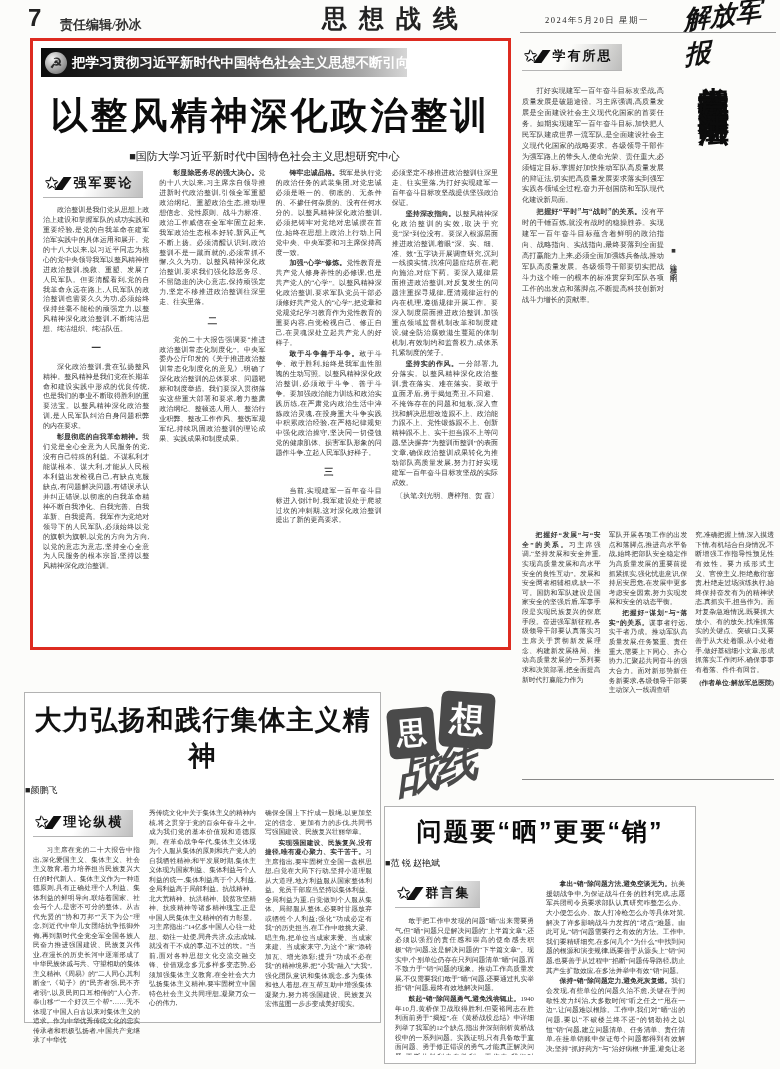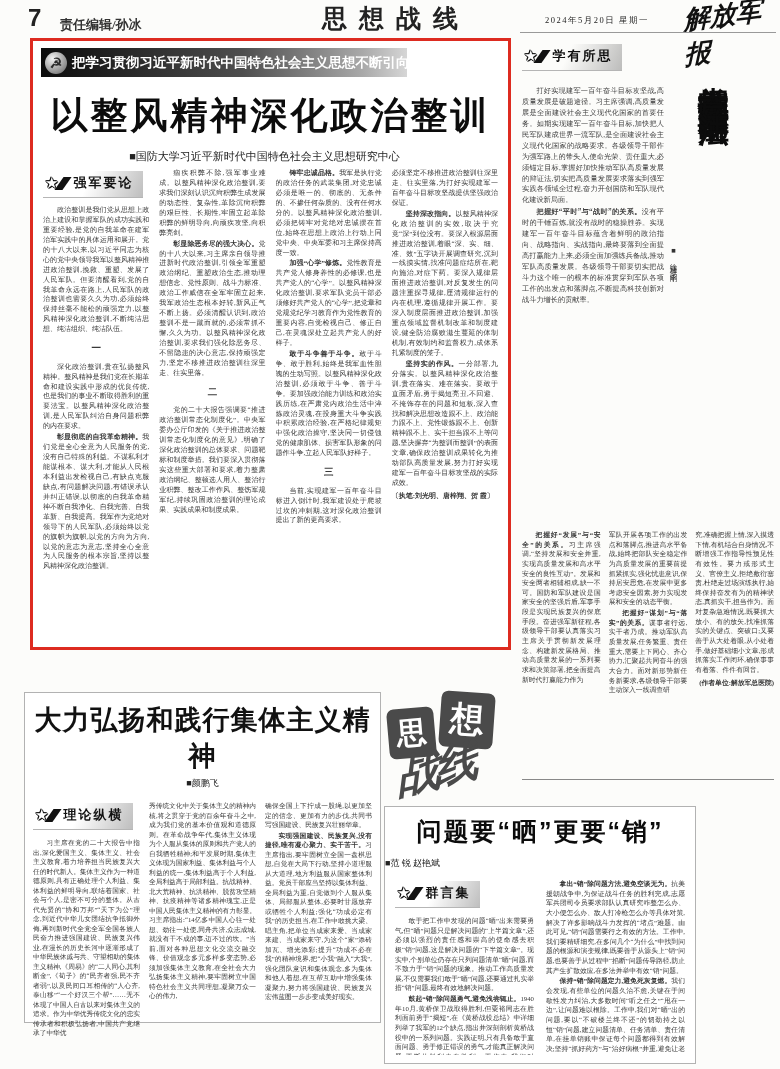--- a/index.html
+++ b/index.html
@@ -14,21 +14,21 @@
   .hdr-masthead{position:absolute;left:684px;top:-3px;font:bold 26px "DejaVu Serif",serif;
                 font-style:italic;transform:rotate(-7deg) skewX(-6deg);color:#111}
   .hdr-rule{position:absolute;left:520px;top:32px;width:256px;height:1px;background:#999}
   
   .col{flex:1;font-size:7px;line-height:1.42;text-align:justify;color:#383838;overflow:hidden}
   .t-p{text-indent:2em;margin:0 0 1px}
   .t-cont{text-indent:0;margin:0 0 1px}
   .t-lead{text-indent:2em;margin:0 0 1px}
   .lead-head{font-weight:bold;font-family:Liberation Serif, serif}
   .t-divider{text-align:center;font-weight:bold;font-size:9.5px;margin:7px 0;text-indent:0}
-  .t-sig{text-align:left;font-weight:bold;text-indent:0;margin-top:3px}
+  .t-sig{text-align:right;font-weight:normal;text-indent:0;margin-top:3px}
   .t-credit{text-align:right;font-weight:bold;text-indent:0;margin-top:3px}
   
   .badge{display:flex;align-items:center;gap:2px;margin:2px 0 8px;padding:3px 10px 5px 2px;
          background:linear-gradient(115deg,rgba(0,0,0,0) 45%,rgba(110,110,110,.45));
          border-bottom:1px solid #b5b5b5;width:max-content}
   .badge .star{font-size:15px;line-height:1;color:#fff;
          text-shadow:1px 0 #111,-1px 0 #111,0 1px #111,0 -1px #111,1px 1px #111,-1px -1px #111}
   .badge .slash{width:8px;height:13px;background:#111;transform:skewX(-35deg);margin:0 4px 0 -1px}
   .badge .label{font:bold 13px "Liberation Sans",sans-serif;letter-spacing:2px;color:#111}
   
@@ -64,21 +64,21 @@
   .callig .b1{left:0;top:16px;width:47px;height:50px;transform:rotate(-5deg)}
   .callig .b2{left:52px;top:0;width:54px;height:56px;transform:rotate(4deg);font-size:34px}
   .callig .script{position:absolute;left:8px;top:48px;font:bold 44px "DejaVu Serif",serif;
                   font-style:italic;color:#4a4a4a;transform:rotate(-14deg) skewX(-8deg);
                   letter-spacing:-5px}
   
   .bl-box{position:absolute;left:24px;top:692px;width:357px;height:331px;
           border:1px solid #b2b2b2;background:#fff;box-sizing:border-box}
   .bl-headline{margin-top:9px;text-align:center;font:bold 27px "DejaVu Serif",serif;
                letter-spacing:1px;color:#111}
-  .bl-byline{text-align:center;font-size:9px;margin-top:3px}
+  .bl-byline{text-align:left;font-size:9px;margin-top:10px}
   .bl-cols{display:flex;gap:9px;margin:11px 8px 0;height:272px}
   .bl-cols .col{font-size:6.7px}
   
   .br-box{position:absolute;left:384px;top:806px;width:312px;height:258px;
           border:1px solid #b2b2b2;background:#fff;box-sizing:border-box}
   .br-headline{margin-top:8px;text-align:center;font:bold 25px "Liberation Sans",sans-serif;
                letter-spacing:2px;color:#0c0c0c}
   .br-byline{text-align:left;font-size:9px;margin-top:9px}
   .br-cols{display:flex;gap:12px;margin:9px 10px 0;height:176px}
   .br-cols .col{font-size:6.8px}
@@ -110,21 +110,20 @@
           <span class="label">强军要论</span>
         </div>
         <div>
             <div class="t-p">政治整训是我们党从思想上政治上建设和掌握军队的成功实践和重要经验,是党的自我革命在建军治军实践中的具体运用和展开。党的十八大以来,以习近平同志为核心的党中央领导我军以整风精神推进政治整训,挽救、重塑、发展了人民军队。但要清醒看到,党的自我革命永远在路上,人民军队的政治整训也需要久久为功,必须始终保持丝毫不能松的顽强定力,以整风精神深化政治整训,不断纯洁思想、纯洁组织、纯洁队伍。</div>
             <div class="t-divider">一</div>
             <div class="t-p">深化政治整训,贵在弘扬整风精神。整风精神是我们党在长期革命和建设实践中形成的优良传统,也是我们的事业不断取得胜利的重要法宝。以整风精神深化政治整训,是人民军队纠治自身问题积弊的内在要求。</div>
             <div class="t-lead"><span class="lead-head">彰显彻底的自我革命精神。</span>我们党是全心全意为人民服务的党,没有自己特殊的利益。不谋私利才能谋根本、谋大利,才能从人民根本利益出发检视自己,有缺点克服缺点,有问题解决问题,有错误承认并纠正错误,以彻底的自我革命精神不断自我净化、自我完善、自我革新、自我提高。我军作为党绝对领导下的人民军队,必须始终以党的旗帜为旗帜,以党的方向为方向,以党的意志为意志,坚持全心全意为人民服务的根本宗旨,坚持以整风精神深化政治整训。</div>
           </div>
       </div>
       <div class="col">
-          <div class="t-p">痼疾积弊不除,强军事业难成。以整风精神深化政治整训,要求我们深刻认识沉疴积弊生成发展的动态性、复杂性,革除沉疴积弊的艰巨性、长期性,牢固立起革除积弊的鲜明导向,向顽疾攻坚,向积弊亮剑。</div>
           <div class="t-lead"><span class="lead-head">彰显除恶务尽的强大决心。</span>党的十八大以来,习主席亲自领导推进新时代政治整训,引领全军重塑政治纲纪、重塑政治生态,推动理想信念、党性原则、战斗力标准、政治工作威信在全军牢固立起来,我军政治生态根本好转,新风正气不断上扬。必须清醒认识到,政治整训不是一蹴而就的,必须常抓不懈,久久为功。以整风精神深化政治整训,要求我们强化除恶务尽、不留隐患的决心意志,保持顽强定力,坚定不移推进政治整训往深里走、往实里落。</div>
           <div class="t-divider">二</div>
           <div class="t-p">党的二十大报告强调要“推进政治整训常态化制度化”。中央军委办公厅印发的《关于推进政治整训常态化制度化的意见》,明确了深化政治整训的总体要求、问题靶标和制度举措。我们要深入贯彻落实这些重大部署和要求,着力整肃政治纲纪、整顿选人用人、整治行业积弊、整改工作作风、整饬军规军纪,持续巩固政治整训的理论成果、实践成果和制度成果。</div>
         </div>
       <div class="col">
           <div class="t-lead"><span class="lead-head">铸牢忠诚品格。</span>我军是执行党的政治任务的武装集团,对党忠诚必须是唯一的、彻底的、无条件的、不掺任何杂质的、没有任何水分的。以整风精神深化政治整训,必须把铸牢对党绝对忠诚摆在首位,始终在思想上政治上行动上同党中央、中央军委和习主席保持高度一致。</div>
           <div class="t-lead"><span class="lead-head">加强“心学”修炼。</span>党性教育是共产党人修身养性的必修课,也是共产党人的“心学”。以整风精神深化政治整训,要求军队党员干部必须修好共产党人的“心学”,把党章和党规党纪学习教育作为党性教育的重要内容,自觉检视自己、修正自己,在灵魂深处立起共产党人的好样子。</div>
           <div class="t-lead"><span class="lead-head">敢于斗争善于斗争。</span>敢于斗争、敢于胜利,始终是我军血性胆魄的生动写照。以整风精神深化政治整训,必须敢于斗争、善于斗争。要加强政治能力训练和政治实践历练,在严肃党内政治生活中淬炼政治灵魂,在投身重大斗争实践中积累政治经验,在严格纪律规矩中强化政治操守,坚决同一切侵蚀党的健康肌体、损害军队形象的问题作斗争,立起人民军队好样子。</div>
           <div class="t-divider">三</div>
           <div class="t-p">当前,实现建军一百年奋斗目标进入倒计时,我军建设处于爬坡过坎的冲刺期,这对深化政治整训提出了新的更高要求。</div>

